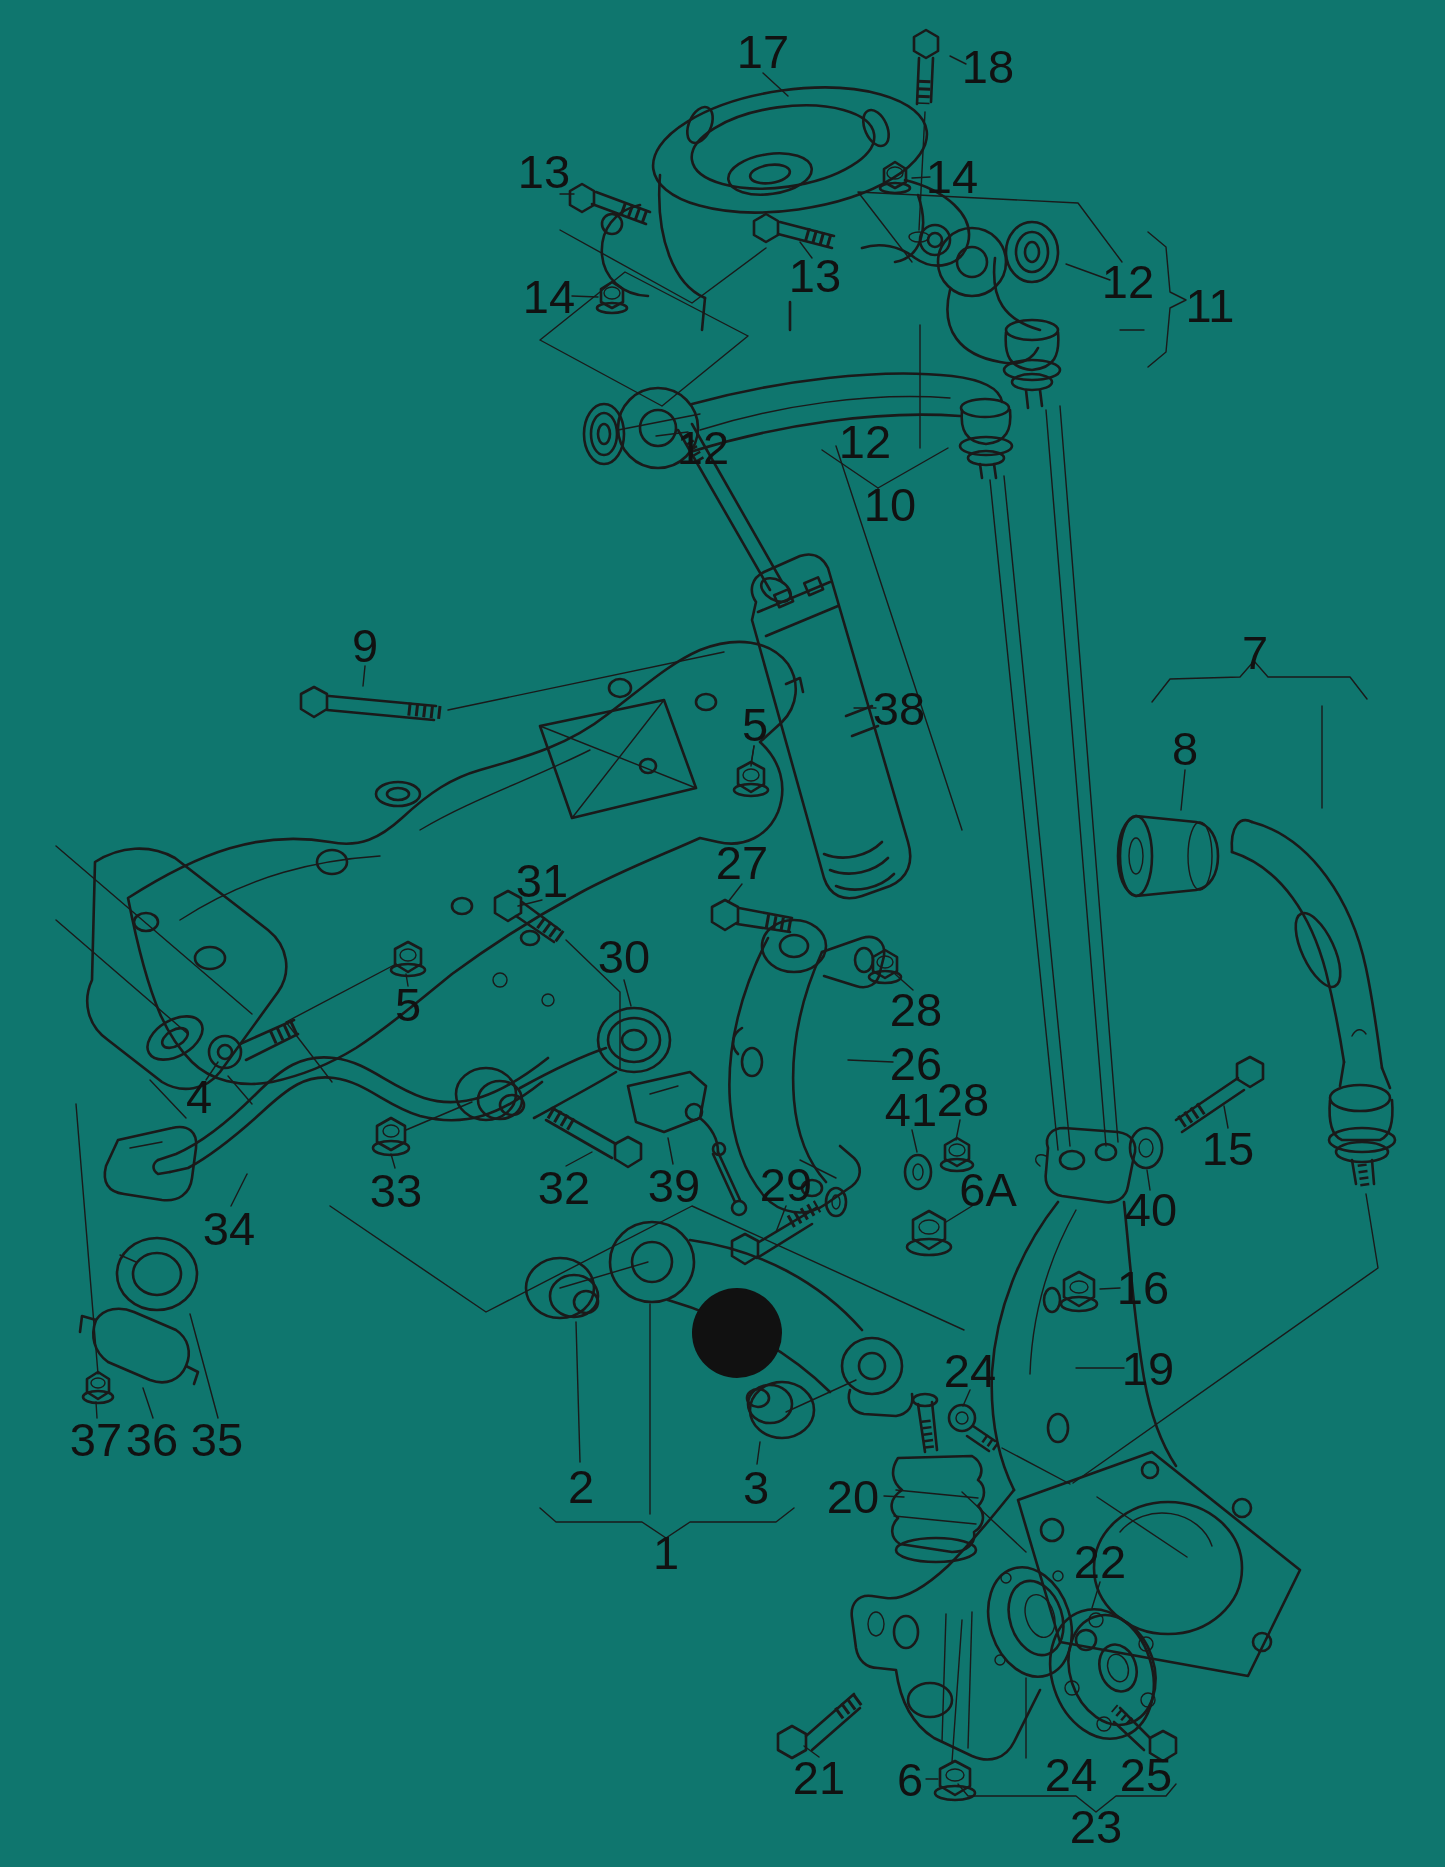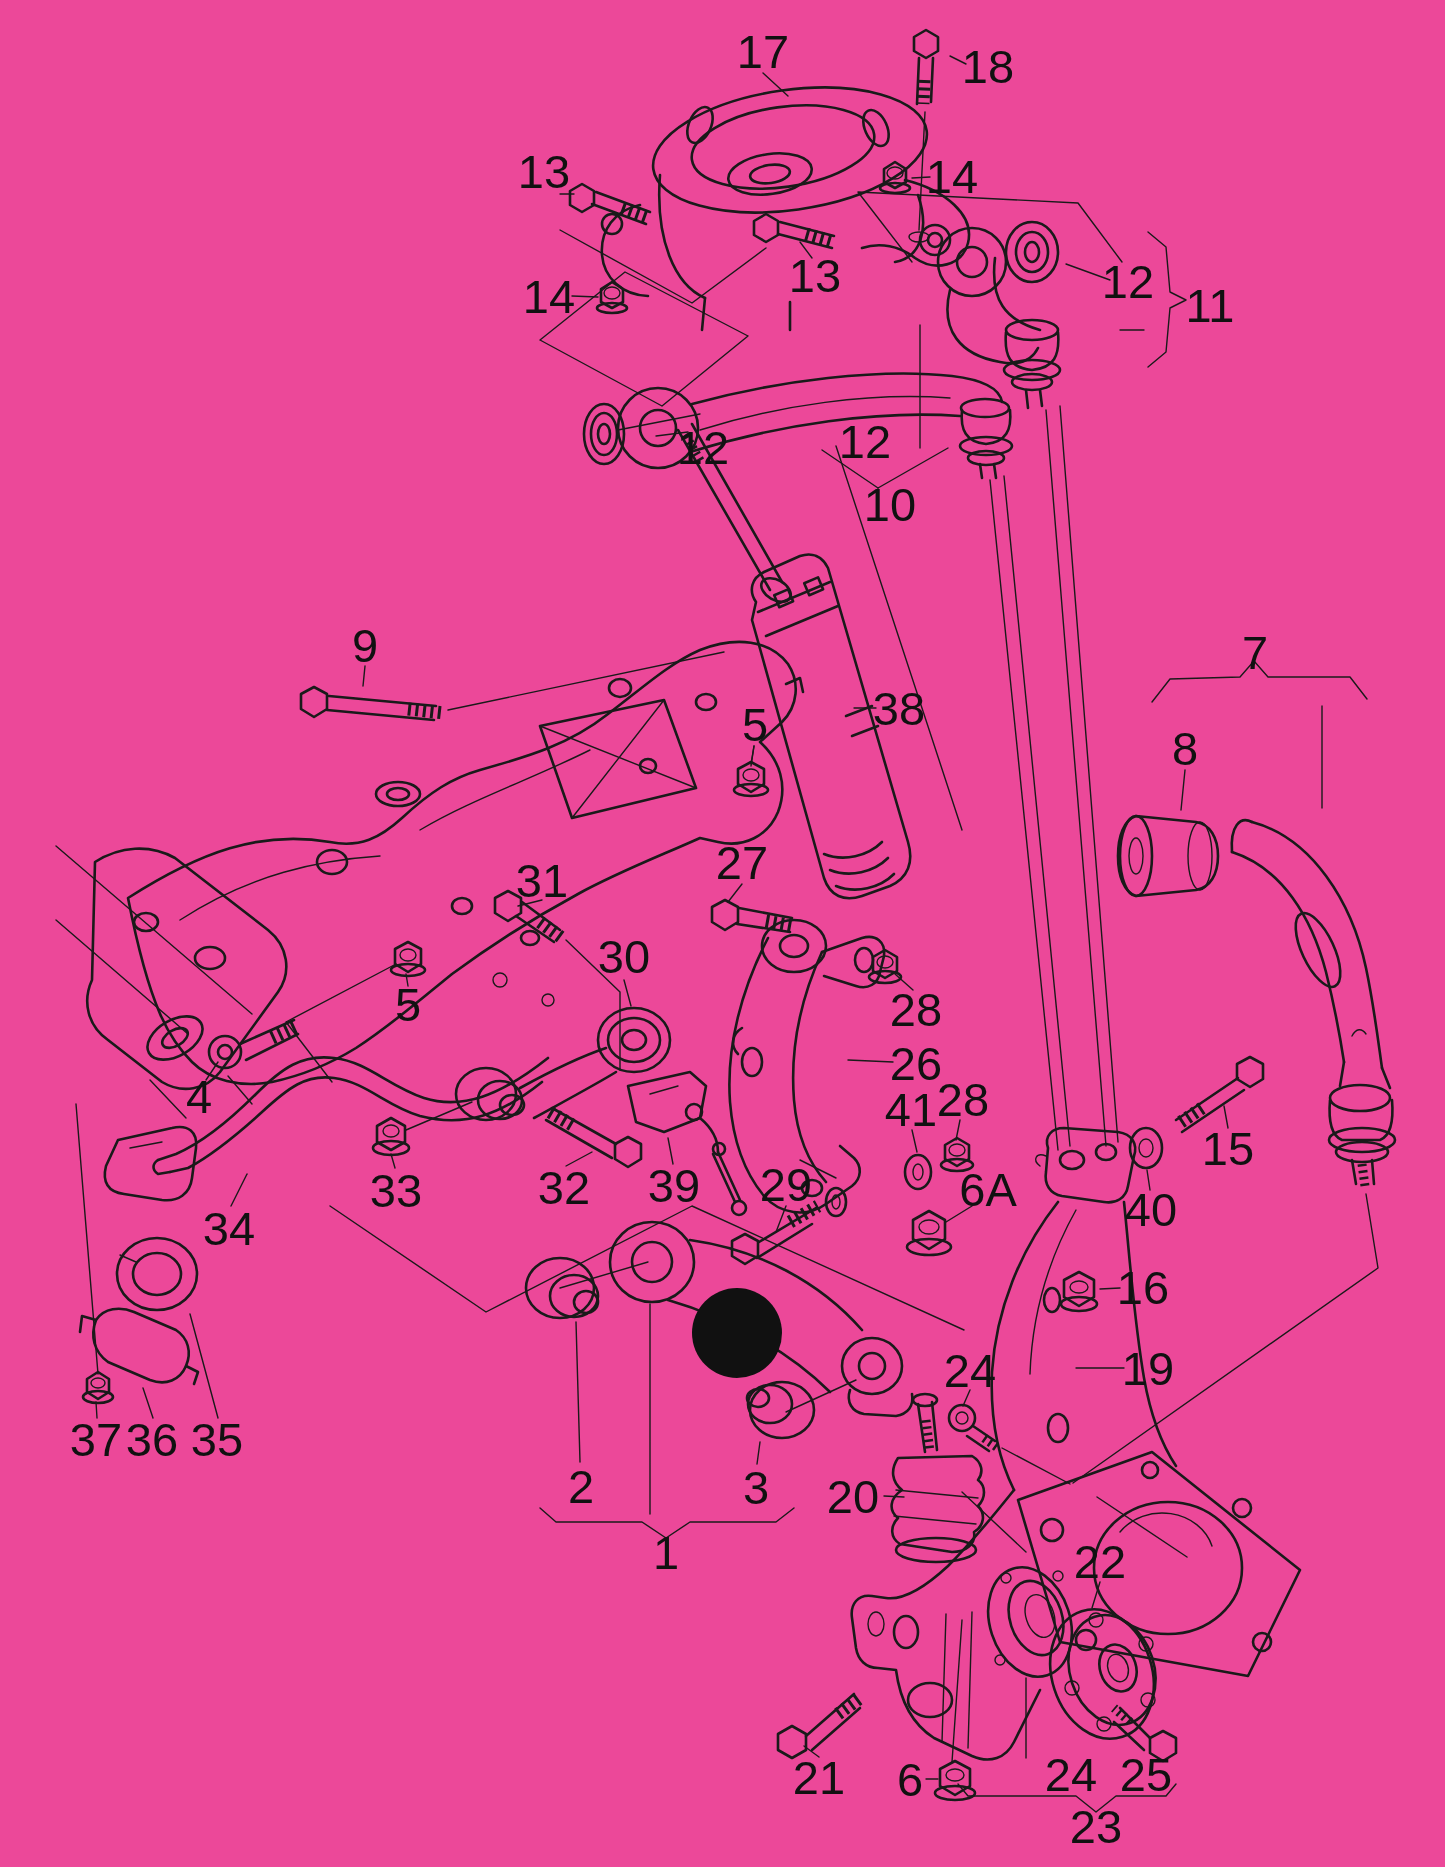--- a/index.html
+++ b/index.html
@@ -1,16 +1,16 @@
 <!DOCTYPE html>
 <html><head>
 <meta charset="utf-8">
 <style>
   html,body { margin:0; padding:0; background:#ffffff; }
-  .stage { position:relative; width:1445px; height:1867px; background:#ec4899; overflow:hidden; }
+  .stage { position:relative; width:1445px; height:1867px; background:#0f766e; overflow:hidden; }
   svg { display:block; }
   .ln   { fill:none; stroke:#1a1a1a; stroke-width:2.6; stroke-linecap:round; stroke-linejoin:round; }
   .thin { fill:none; stroke:#1a1a1a; stroke-width:1.4; stroke-linecap:round; stroke-linejoin:round; }
   .thread { fill:none; stroke:#1a1a1a; stroke-width:13; stroke-dasharray:3 4.5; }
   .thread-sm { fill:none; stroke:#1a1a1a; stroke-width:9; stroke-dasharray:2.5 4; }
   .fill-blk { fill:#111111; stroke:none; }
   .part-label { font-family:"Liberation Sans", sans-serif; font-size:47px; font-weight:400;
                 fill:#111111; text-anchor:middle; dominant-baseline:central; }
 </style>
 </head>

